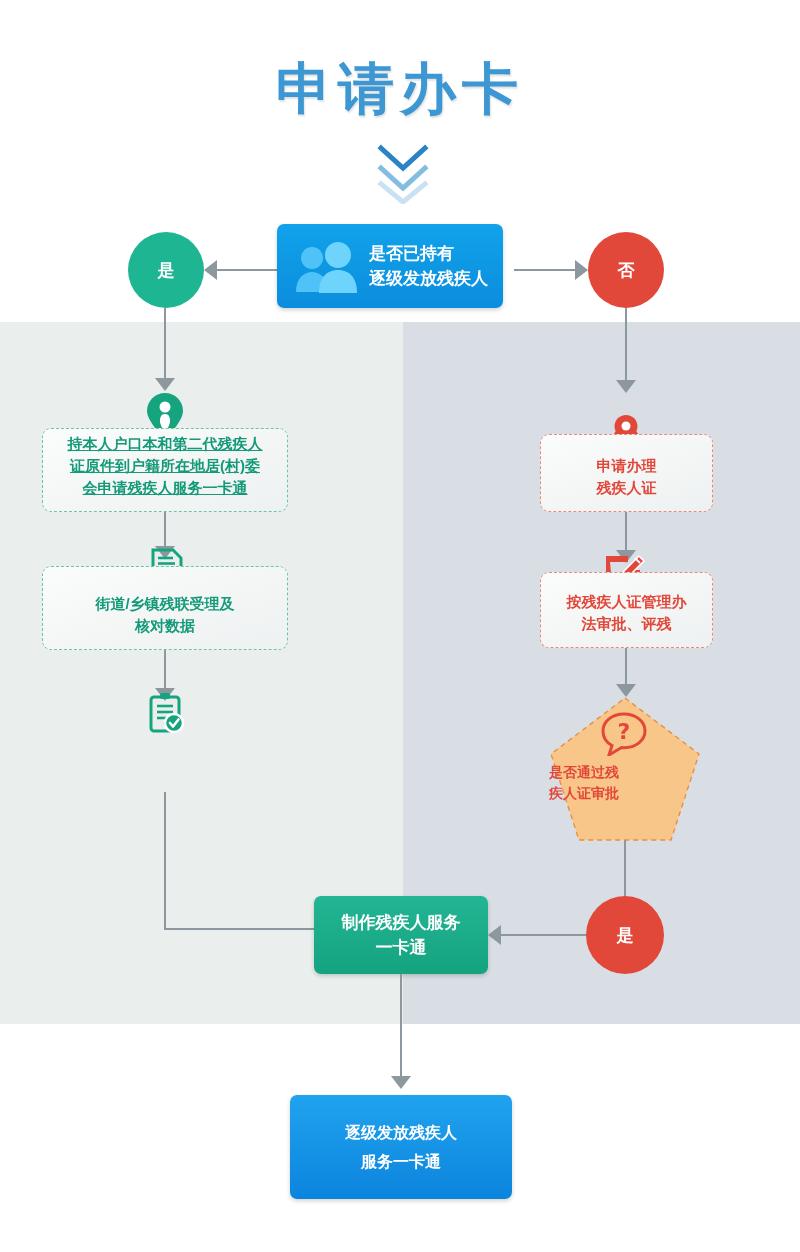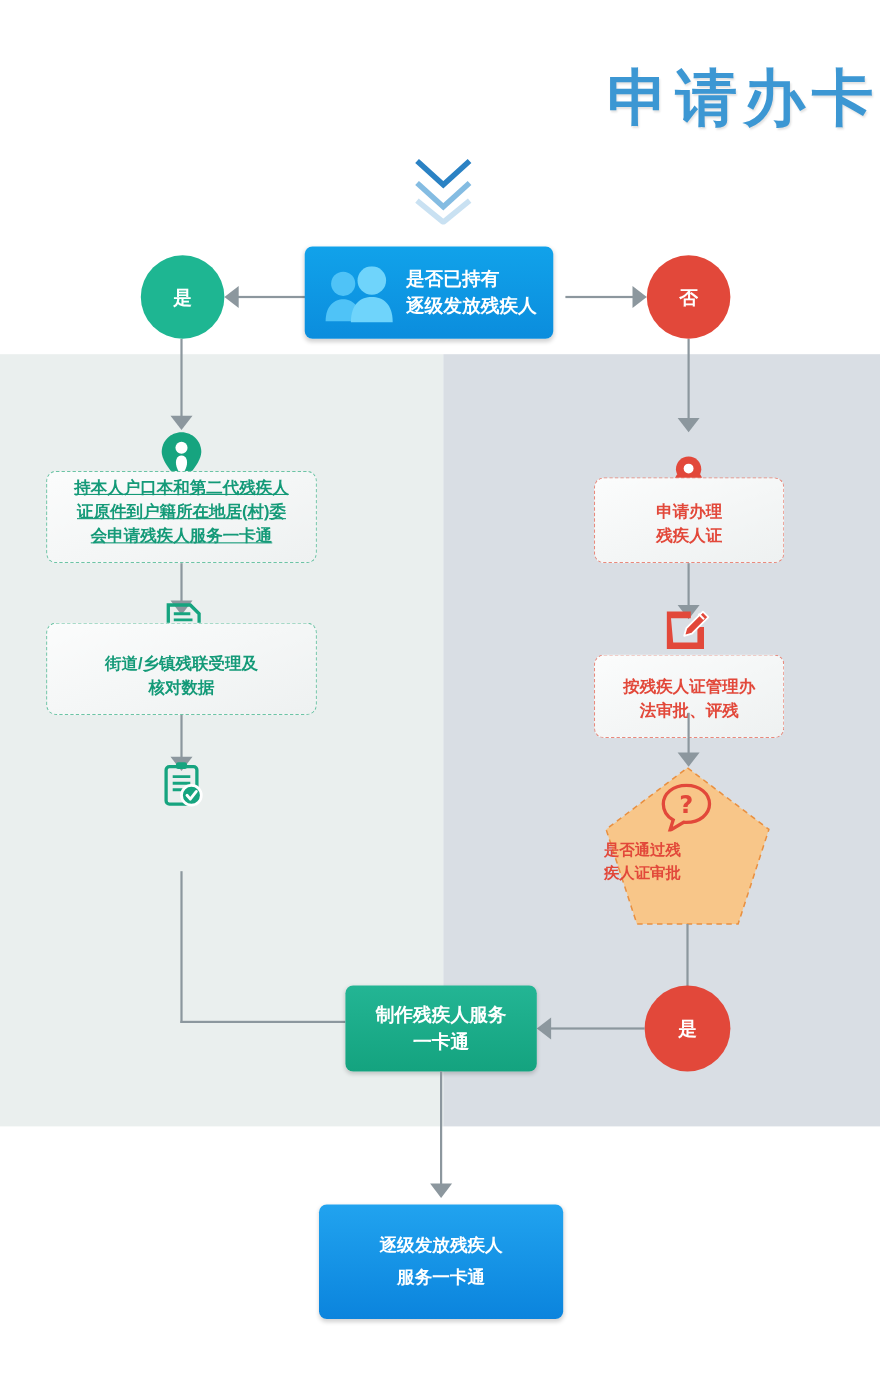--- a/index.html
+++ b/index.html
@@ -13,21 +13,21 @@
   .stage{position:absolute;left:0;top:0;width:800px;height:1252px;}
 
   
   .panel{position:absolute;}
   #panel-left{left:0;top:322px;width:403px;height:702px;background:#eaefee;}
   #panel-right{left:403px;top:322px;width:397px;height:702px;background:#d9dee4;}
 
   
   #title{
     position:absolute;left:0;top:52px;width:800px;
-    text-align:right;
+    text-align:center;
     font-size:56px;
     font-weight:bold;
     letter-spacing:6px;
     color:#3c97d3;
     text-shadow:1px 2px 2px rgba(0,0,0,.12);
     font-family:"DejaVu Sans","Liberation Sans",sans-serif;
   }
   #chevrons{position:absolute;left:373px;top:142px;width:60px;height:62px;}
 
   
@@ -84,21 +84,21 @@
     box-sizing:border-box;
   }
   .dashbox.green{border:1px dashed #6cc4a5;color:#149a78;}
   .dashbox.red{border:1px dashed #e9897c;color:#e2483a;}
   .dashbox .bodytext{font-size:15px;line-height:22px;padding:0 10px 12px 10px;}
 
   #step-l1{left:42px;top:428px;width:246px;height:84px;text-decoration:underline;}
   #step-l2{left:42px;top:566px;width:246px;height:84px;}
   #step-l3{left:42px;top:708px;width:246px;height:84px;}
   #step-r1{left:540px;top:434px;width:173px;height:78px;}
-  #step-r2{left:540px;top:572px;width:173px;height:76px;margin-top:23px;}
+  #step-r2{left:540px;top:572px;width:173px;height:76px;}
 
   .nodeicon{position:absolute;}
   #icon-l1{left:146px;top:392px;width:38px;height:48px;}
   #icon-l2{left:143px;top:548px;width:44px;height:42px;}
   #icon-l3{left:145px;top:692px;width:40px;height:44px;}
   #icon-r1{left:601px;top:414px;width:50px;height:40px;}
   #icon-r2{left:606px;top:552px;width:40px;height:40px;}
 
   
   #pentagon-wrap{position:absolute;left:549px;top:696px;width:152px;height:146px;}

